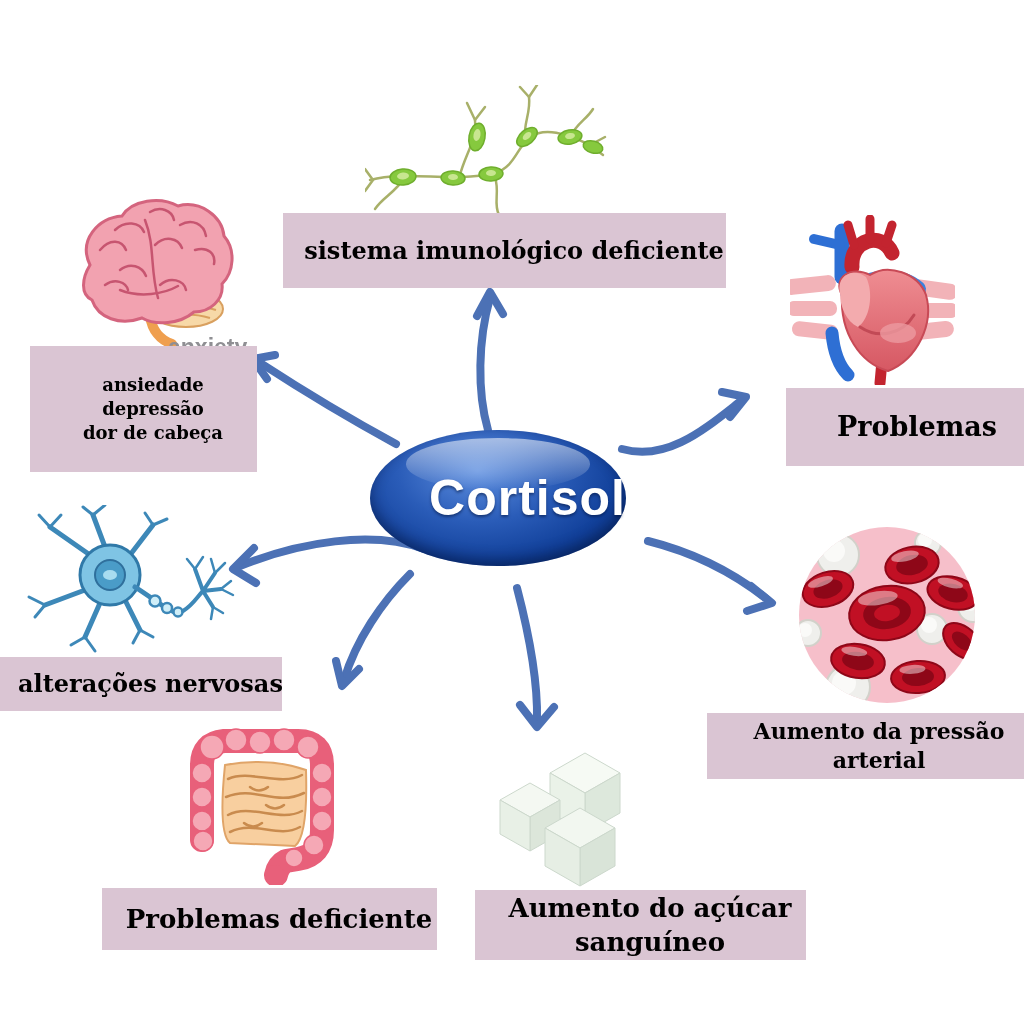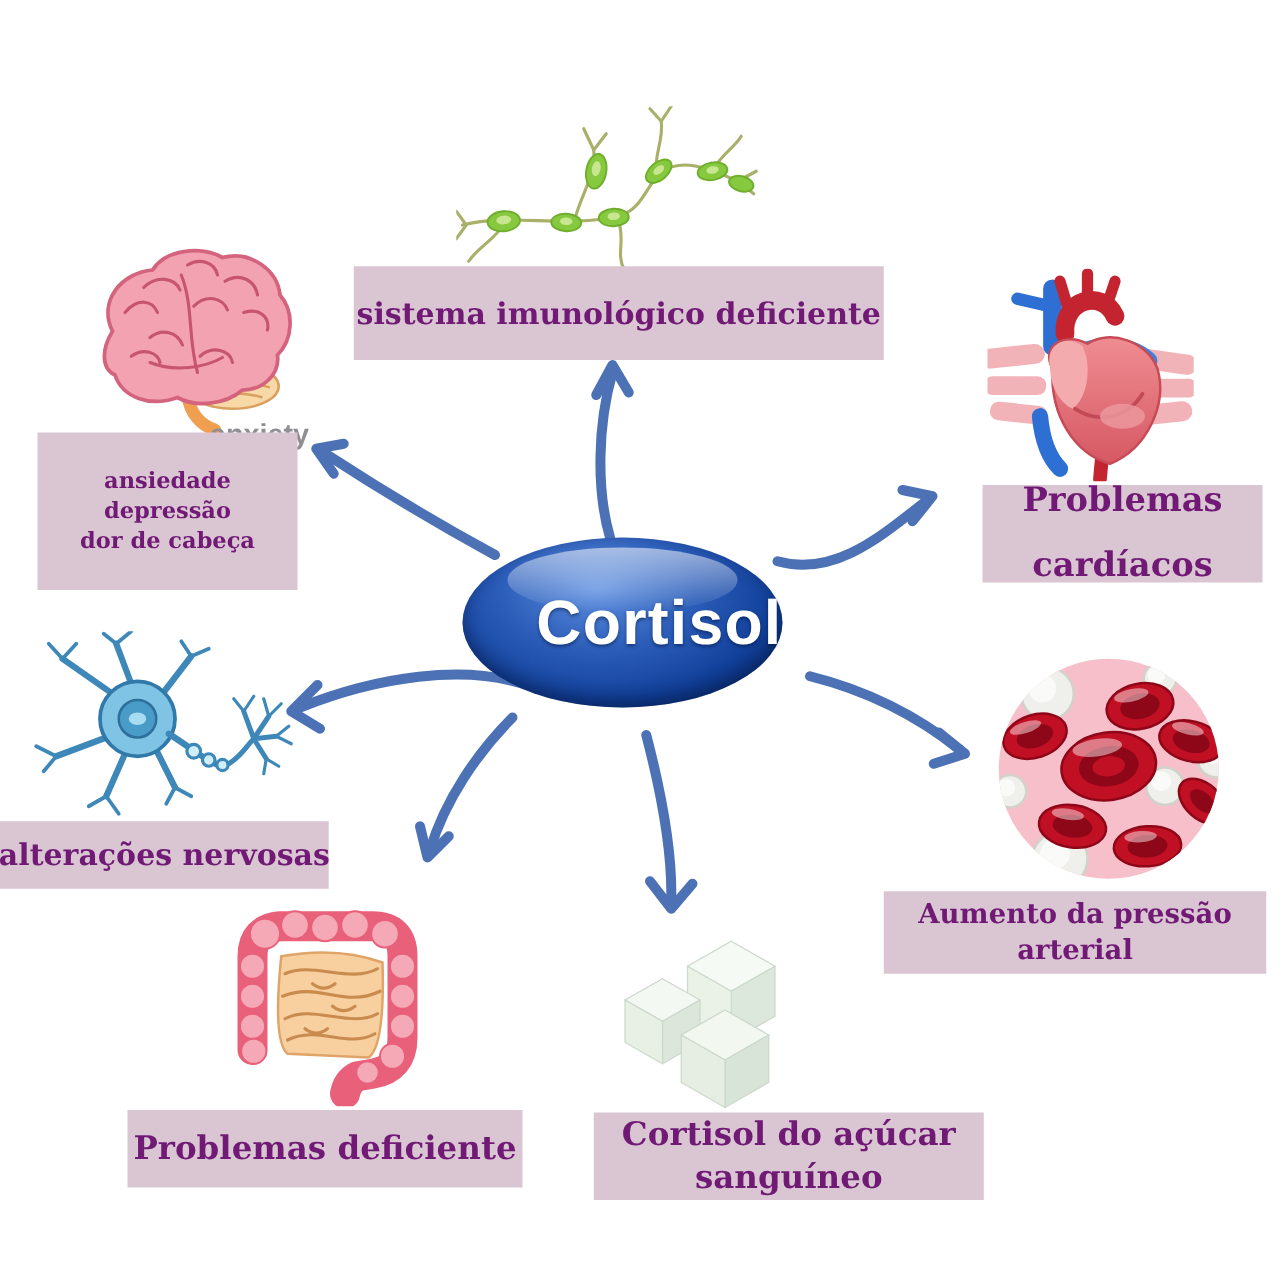--- a/index.html
+++ b/index.html
@@ -1,22 +1,22 @@
 <!DOCTYPE html>
 <html><head>
 <meta charset="utf-8">
 <style>
   html,body{margin:0;padding:0;background:#ffffff;}
   #stage{position:relative;width:1024px;height:1024px;background:#ffffff;overflow:hidden;
          font-family:"DejaVu Serif", serif;}
   .illo{position:absolute;z-index:1;}
   #arrow-layer{position:absolute;left:0;top:0;z-index:2;}
-  .tag{position:absolute;z-index:3;background:#dac5d3;color:#701a75;font-weight:700;
+  .tag{position:absolute;z-index:3;background:#dac5d3;color:#000000;font-weight:700;
        display:flex;flex-direction:column;align-items:center;justify-content:center;
-       text-align:center;line-height:1.32;}
+       text-align:center;line-height:1.32;padding-left:19px;}
   .tag span{white-space:nowrap;}
   .partial-caption{position:absolute;z-index:1;color:#8f8f93;font-weight:700;
        font-family:"Liberation Sans", sans-serif;font-size:23px;}
   #tag-immune   {left:283px;top:213px;width:424px;height:75px;font-size:24px;}
   #tag-brain    {left:30px; top:346px;width:208px;height:126px;font-size:18px;}
   #tag-heart    {left:786px;top:388px;width:224px;height:78px;font-size:27px;gap:16px;}
   #tag-neuron   {left:0px;  top:657px;width:263px;height:54px;font-size:24px;}
   #tag-blood    {left:707px;top:713px;width:306px;height:66px;font-size:22px;}
   #tag-intestine{left:102px;top:888px;width:316px;height:62px;font-size:26px;}
   #tag-sugar    {left:475px;top:890px;width:312px;height:70px;font-size:26px;}
@@ -289,38 +289,37 @@
   </div>
 
   <div class="tag" id="tag-brain">
     <span>ansiedade</span>
     <span>depressão</span>
     <span>dor de cabeça</span>
   </div>
 
   <div class="tag" id="tag-heart">
     <span>Problemas</span>
-    <span>cardíacos</span>
   </div>
 
   <div class="tag" id="tag-neuron">
     <span>alterações nervosas</span>
   </div>
 
   <div class="tag" id="tag-blood">
     <span>Aumento da pressão</span>
     <span>arterial</span>
   </div>
 
   <div class="tag" id="tag-intestine">
     <span>Problemas deficiente</span>
   </div>
 
   <div class="tag" id="tag-sugar">
-    <span>Cortisol do açúcar</span>
+    <span>Aumento do açúcar</span>
     <span>sanguíneo</span>
   </div>
 
   <div id="center-node">
     <div id="center-label">Cortisol</div>
   </div>
 
 </div>
 
 </body></html>

